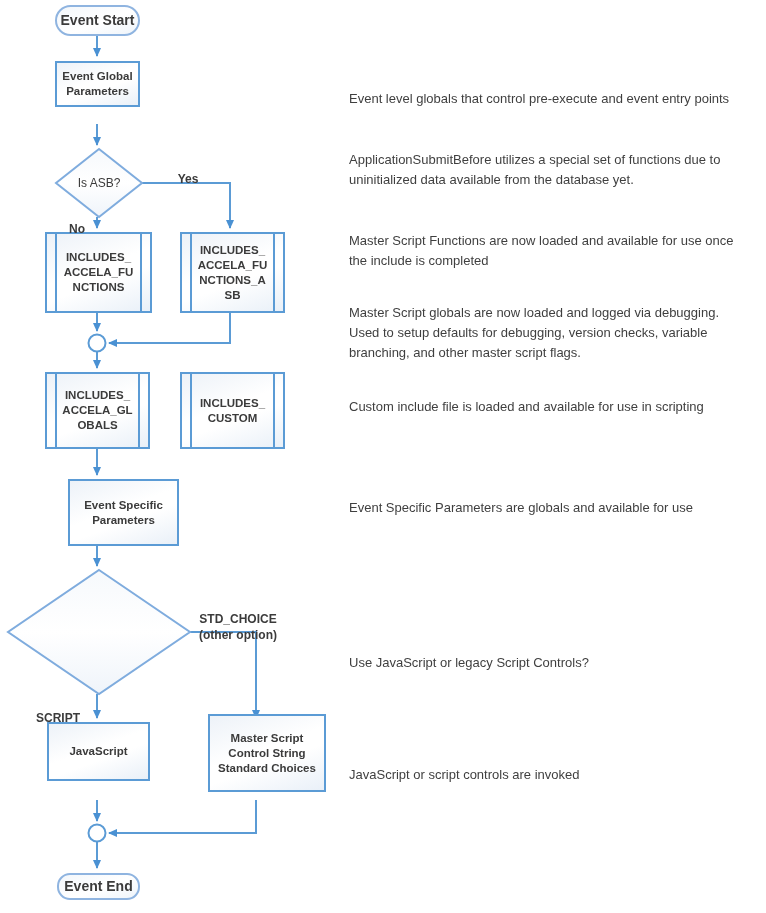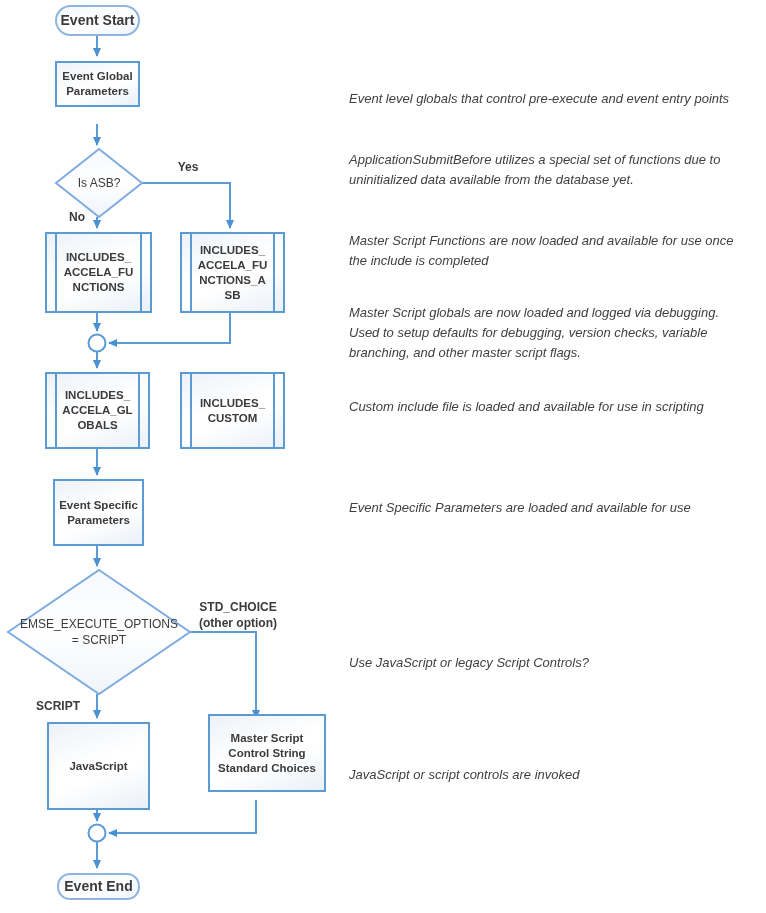--- a/index.html
+++ b/index.html
@@ -28,25 +28,25 @@
   }
   .predef::before{left:8px;}
   .predef::after{right:8px;}
   .diamond-label{
     position:absolute;display:flex;align-items:center;justify-content:center;
     text-align:center;color:#3b3b3b;font-weight:normal;font-size:12px;line-height:16px;
     white-space:pre-line;
   }
   .edge-label{
     position:absolute;color:#3b3b3b;font-weight:bold;font-size:12px;line-height:15.5px;
-    text-align:center;white-space:pre-line;
+    text-align:center;white-space:pre-line;margin-top:12px;
   }
   .annotation{
     position:absolute;left:349px;width:414px;color:#3f3f3f;font-size:13px;
-    line-height:20px;white-space:pre-line;font-style:italic;
+    line-height:20px;white-space:pre-line;
   }
 </style>
 </head>
 <body>
 
 <div class="canvas">
 
   <svg class="connectors" width="766" height="913" viewBox="0 0 766 913">
     <defs>
       <marker id="arrow" markerWidth="9" markerHeight="9" refX="8" refY="4" orient="auto" markerUnits="userSpaceOnUse">
@@ -110,29 +110,27 @@
     <span>INCLUDES_
 ACCELA_GL
 OBALS</span>
   </div>
 
   <div class="node process predef" style="left:180px;top:372px;width:105px;height:77px">
     <span>INCLUDES_
 CUSTOM</span>
   </div>
 
-  <div class="node process" style="left:53px;top:479px;width:91px;height:67px">
+  <div class="node process" style="left:68px;top:479px;width:111px;height:67px">
     <span>Event Specific
 Parameters</span>
   </div>
 
-  <div class="diamond-label" style="left:14px;top:612px;width:170px;height:40px">EMSE_EXECUTE_OPTIONS
-= SCRIPT</div>
 
-  <div class="node process" style="left:47px;top:722px;width:103px;height:88px">
+  <div class="node process" style="left:47px;top:722px;width:103px;height:59px">
     <span>JavaScript</span>
   </div>
 
   <div class="node process" style="left:208px;top:714px;width:118px;height:78px">
     <span>Master Script
 Control String
 Standard Choices</span>
   </div>
 
   <div class="node stadium" style="left:57px;top:873px;width:83px;height:27px;border-radius:13px">
@@ -147,17 +145,17 @@
 
   <div class="annotation" style="top:89px">Event level globals that control pre-execute and event entry points</div>
   <div class="annotation" style="top:150px">ApplicationSubmitBefore utilizes a special set of functions due to
 uninitialized data available from the database yet.</div>
   <div class="annotation" style="top:231px">Master Script Functions are now loaded and available for use once
 the include is completed</div>
   <div class="annotation" style="top:397px">Custom include file is loaded and available for use in scripting</div>
   <div class="annotation" style="top:303px">Master Script globals are now loaded and logged via debugging.
 Used to setup defaults for debugging, version checks, variable
 branching, and other master script flags.</div>
-  <div class="annotation" style="top:498px">Event Specific Parameters are loaded and available for use</div>
+  <div class="annotation" style="top:498px">Event Specific Parameters are globals and available for use</div>
   <div class="annotation" style="top:765px">JavaScript or script controls are invoked</div>
   <div class="annotation" style="top:653px">Use JavaScript or legacy Script Controls?</div>
 
 </div>
 
 </body></html>

